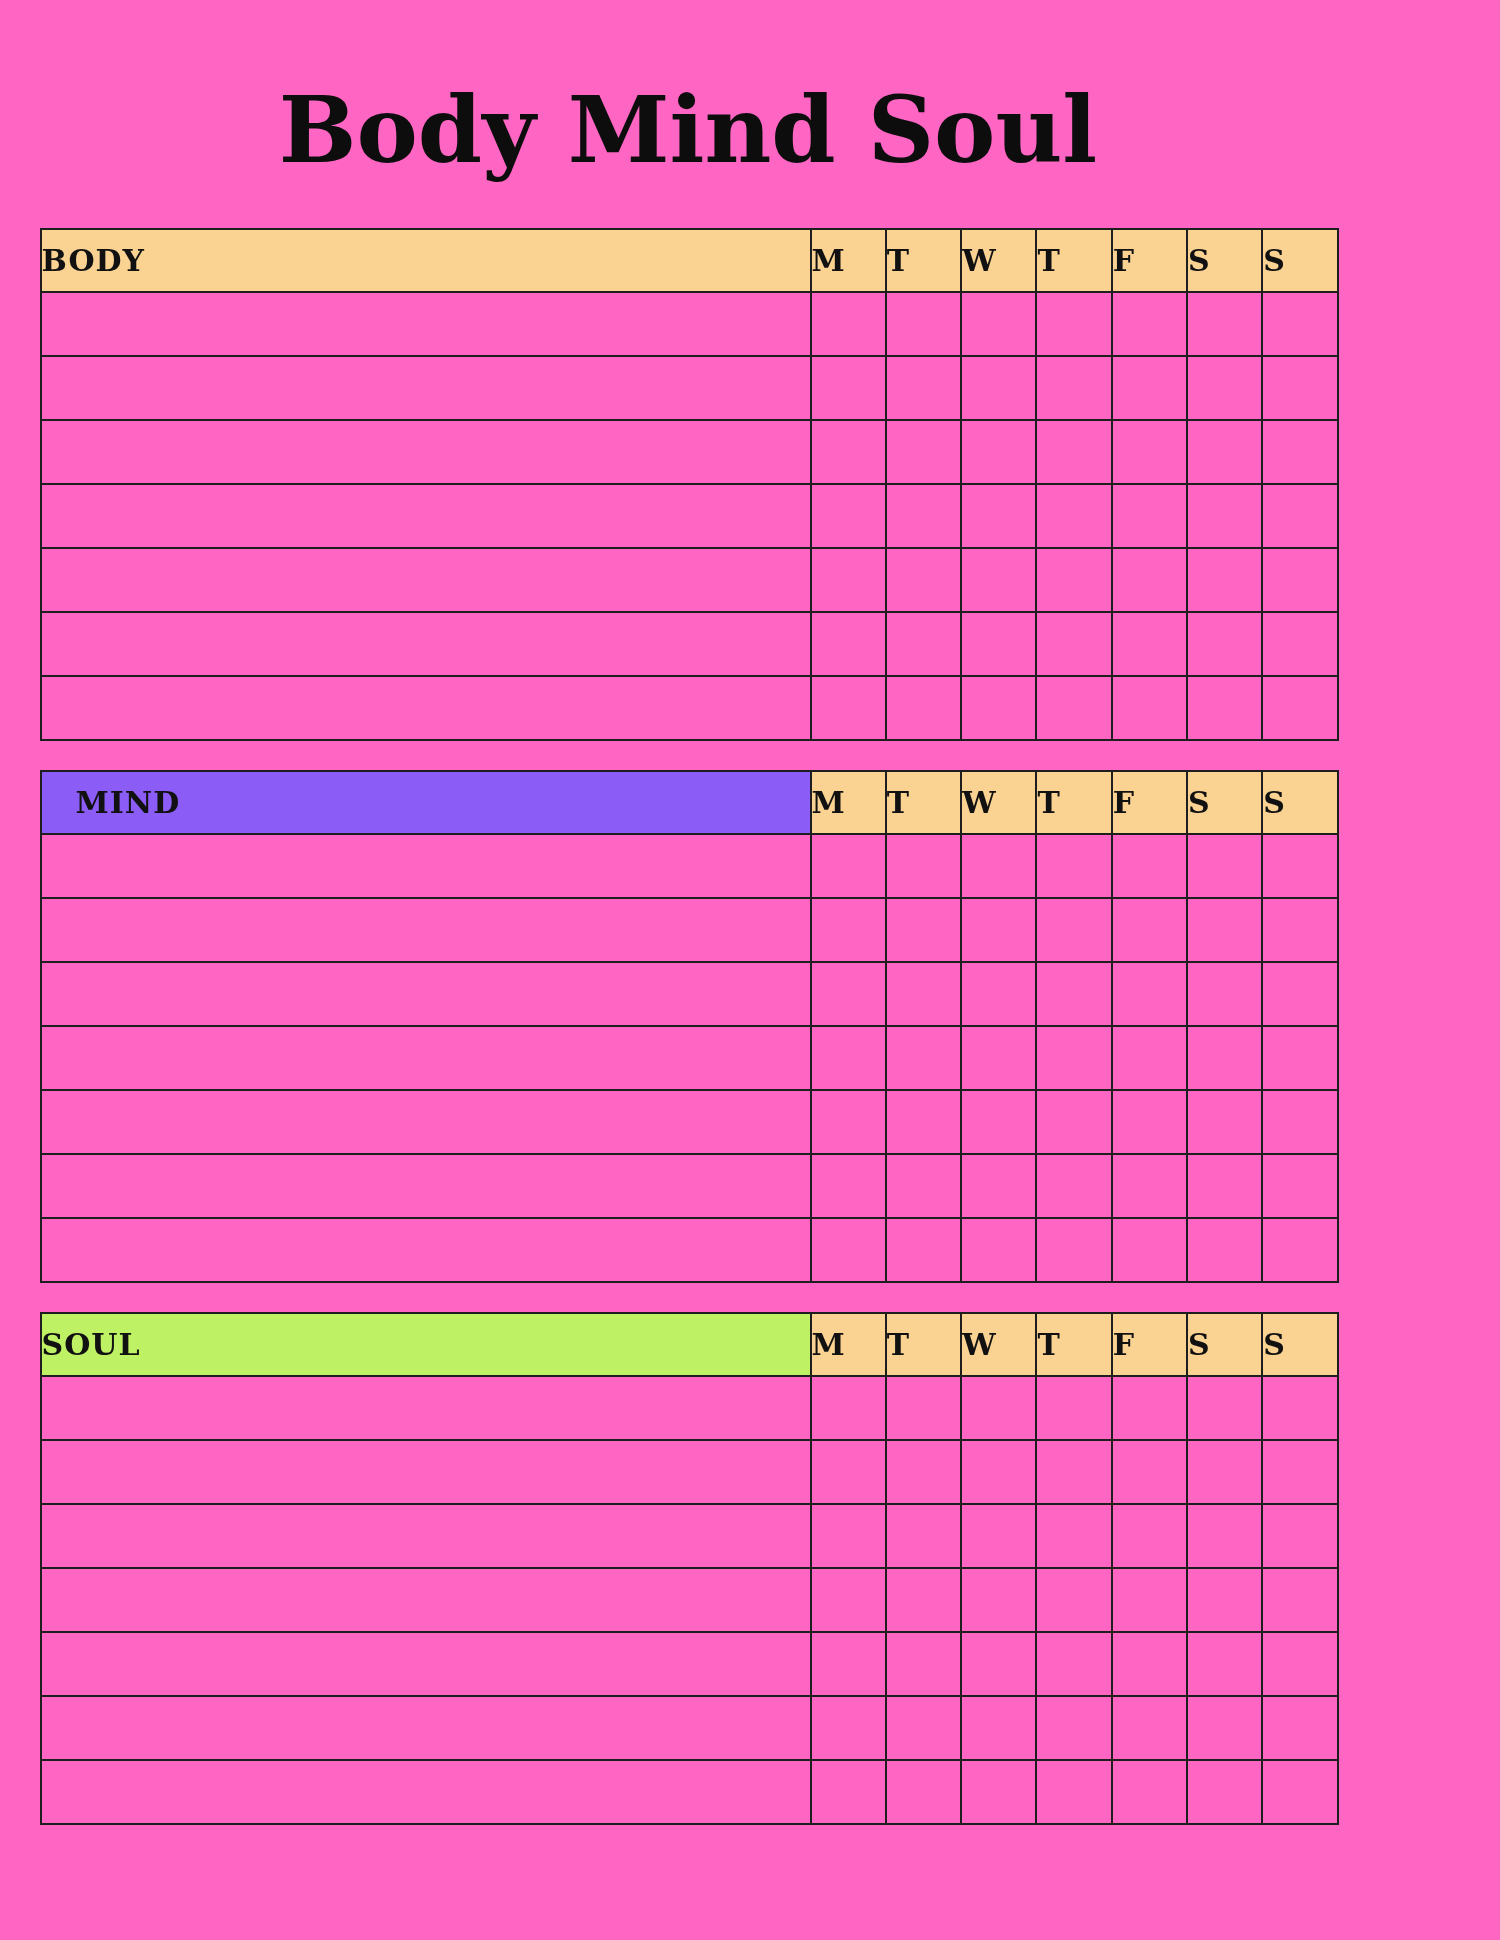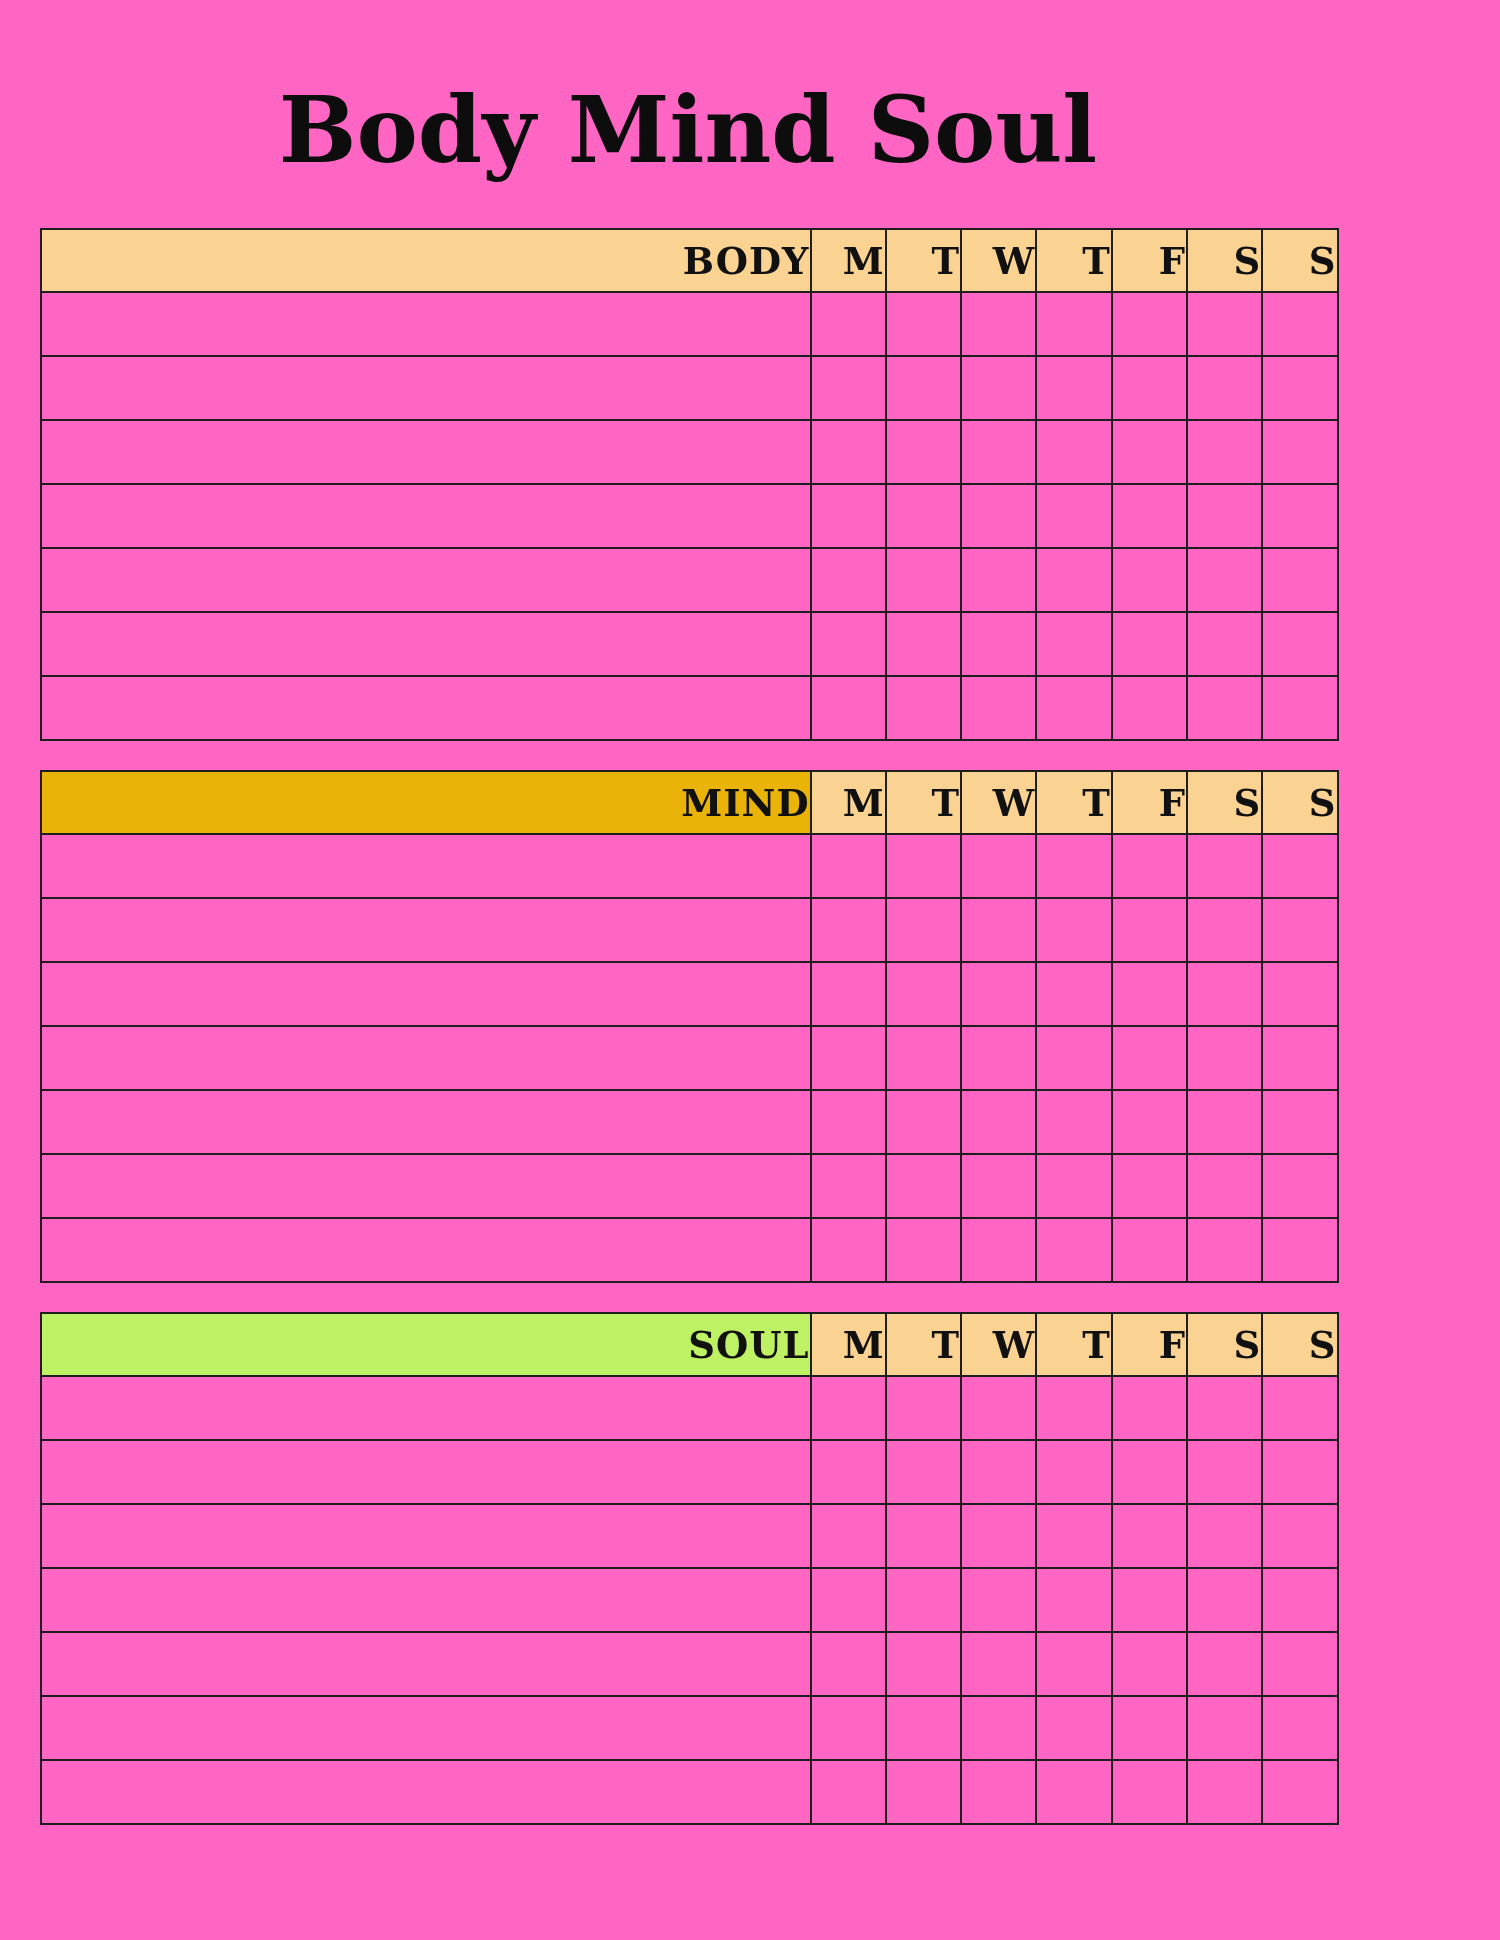--- a/index.html
+++ b/index.html
@@ -48,23 +48,23 @@
   table.tracker th,
   table.tracker td {
     border: 2px solid #1e1e1e;
     padding: 0;
   }
   table.tracker thead th {
     background: #FAD393;
     height: 61px;
     font-family: "DejaVu Serif", serif;
     font-weight: 700;
-    font-size: 37px;
+    font-size: 30px;
     color: #111111;
-    text-align: right;
+    text-align: left;
     vertical-align: middle;
     letter-spacing: 1px;
   }
   table.tracker tbody td {
     height: 62px;
     background: transparent;
   }
 </style>
 </head>
 <body style="background: rgb(255, 102, 196);">
@@ -176,21 +176,21 @@
           <col class="day-col">
           <col class="day-col">
           <col class="day-col">
           <col class="day-col">
           <col class="day-col">
           <col class="day-col">
           <col class="day-col">
         </colgroup>
     <thead>
       <tr>
-        <th class="label-cell" style="background: #eab308;">MIND</th>
+        <th class="label-cell" style="background: #8b5cf6; padding-left: 34px;">MIND</th>
       <th class="day-cell-header" style="background: rgb(250, 211, 147);">M</th>
             <th class="day-cell-header" style="background: rgb(250, 211, 147);">T</th>
             <th class="day-cell-header" style="background: rgb(250, 211, 147);">W</th>
             <th class="day-cell-header" style="background: rgb(250, 211, 147);">T</th>
             <th class="day-cell-header" style="background: rgb(250, 211, 147);">F</th>
             <th class="day-cell-header" style="background: rgb(250, 211, 147);">S</th>
             <th class="day-cell-header" style="background: rgb(250, 211, 147);">S</th>
           </tr>
     </thead>
     <tbody>

